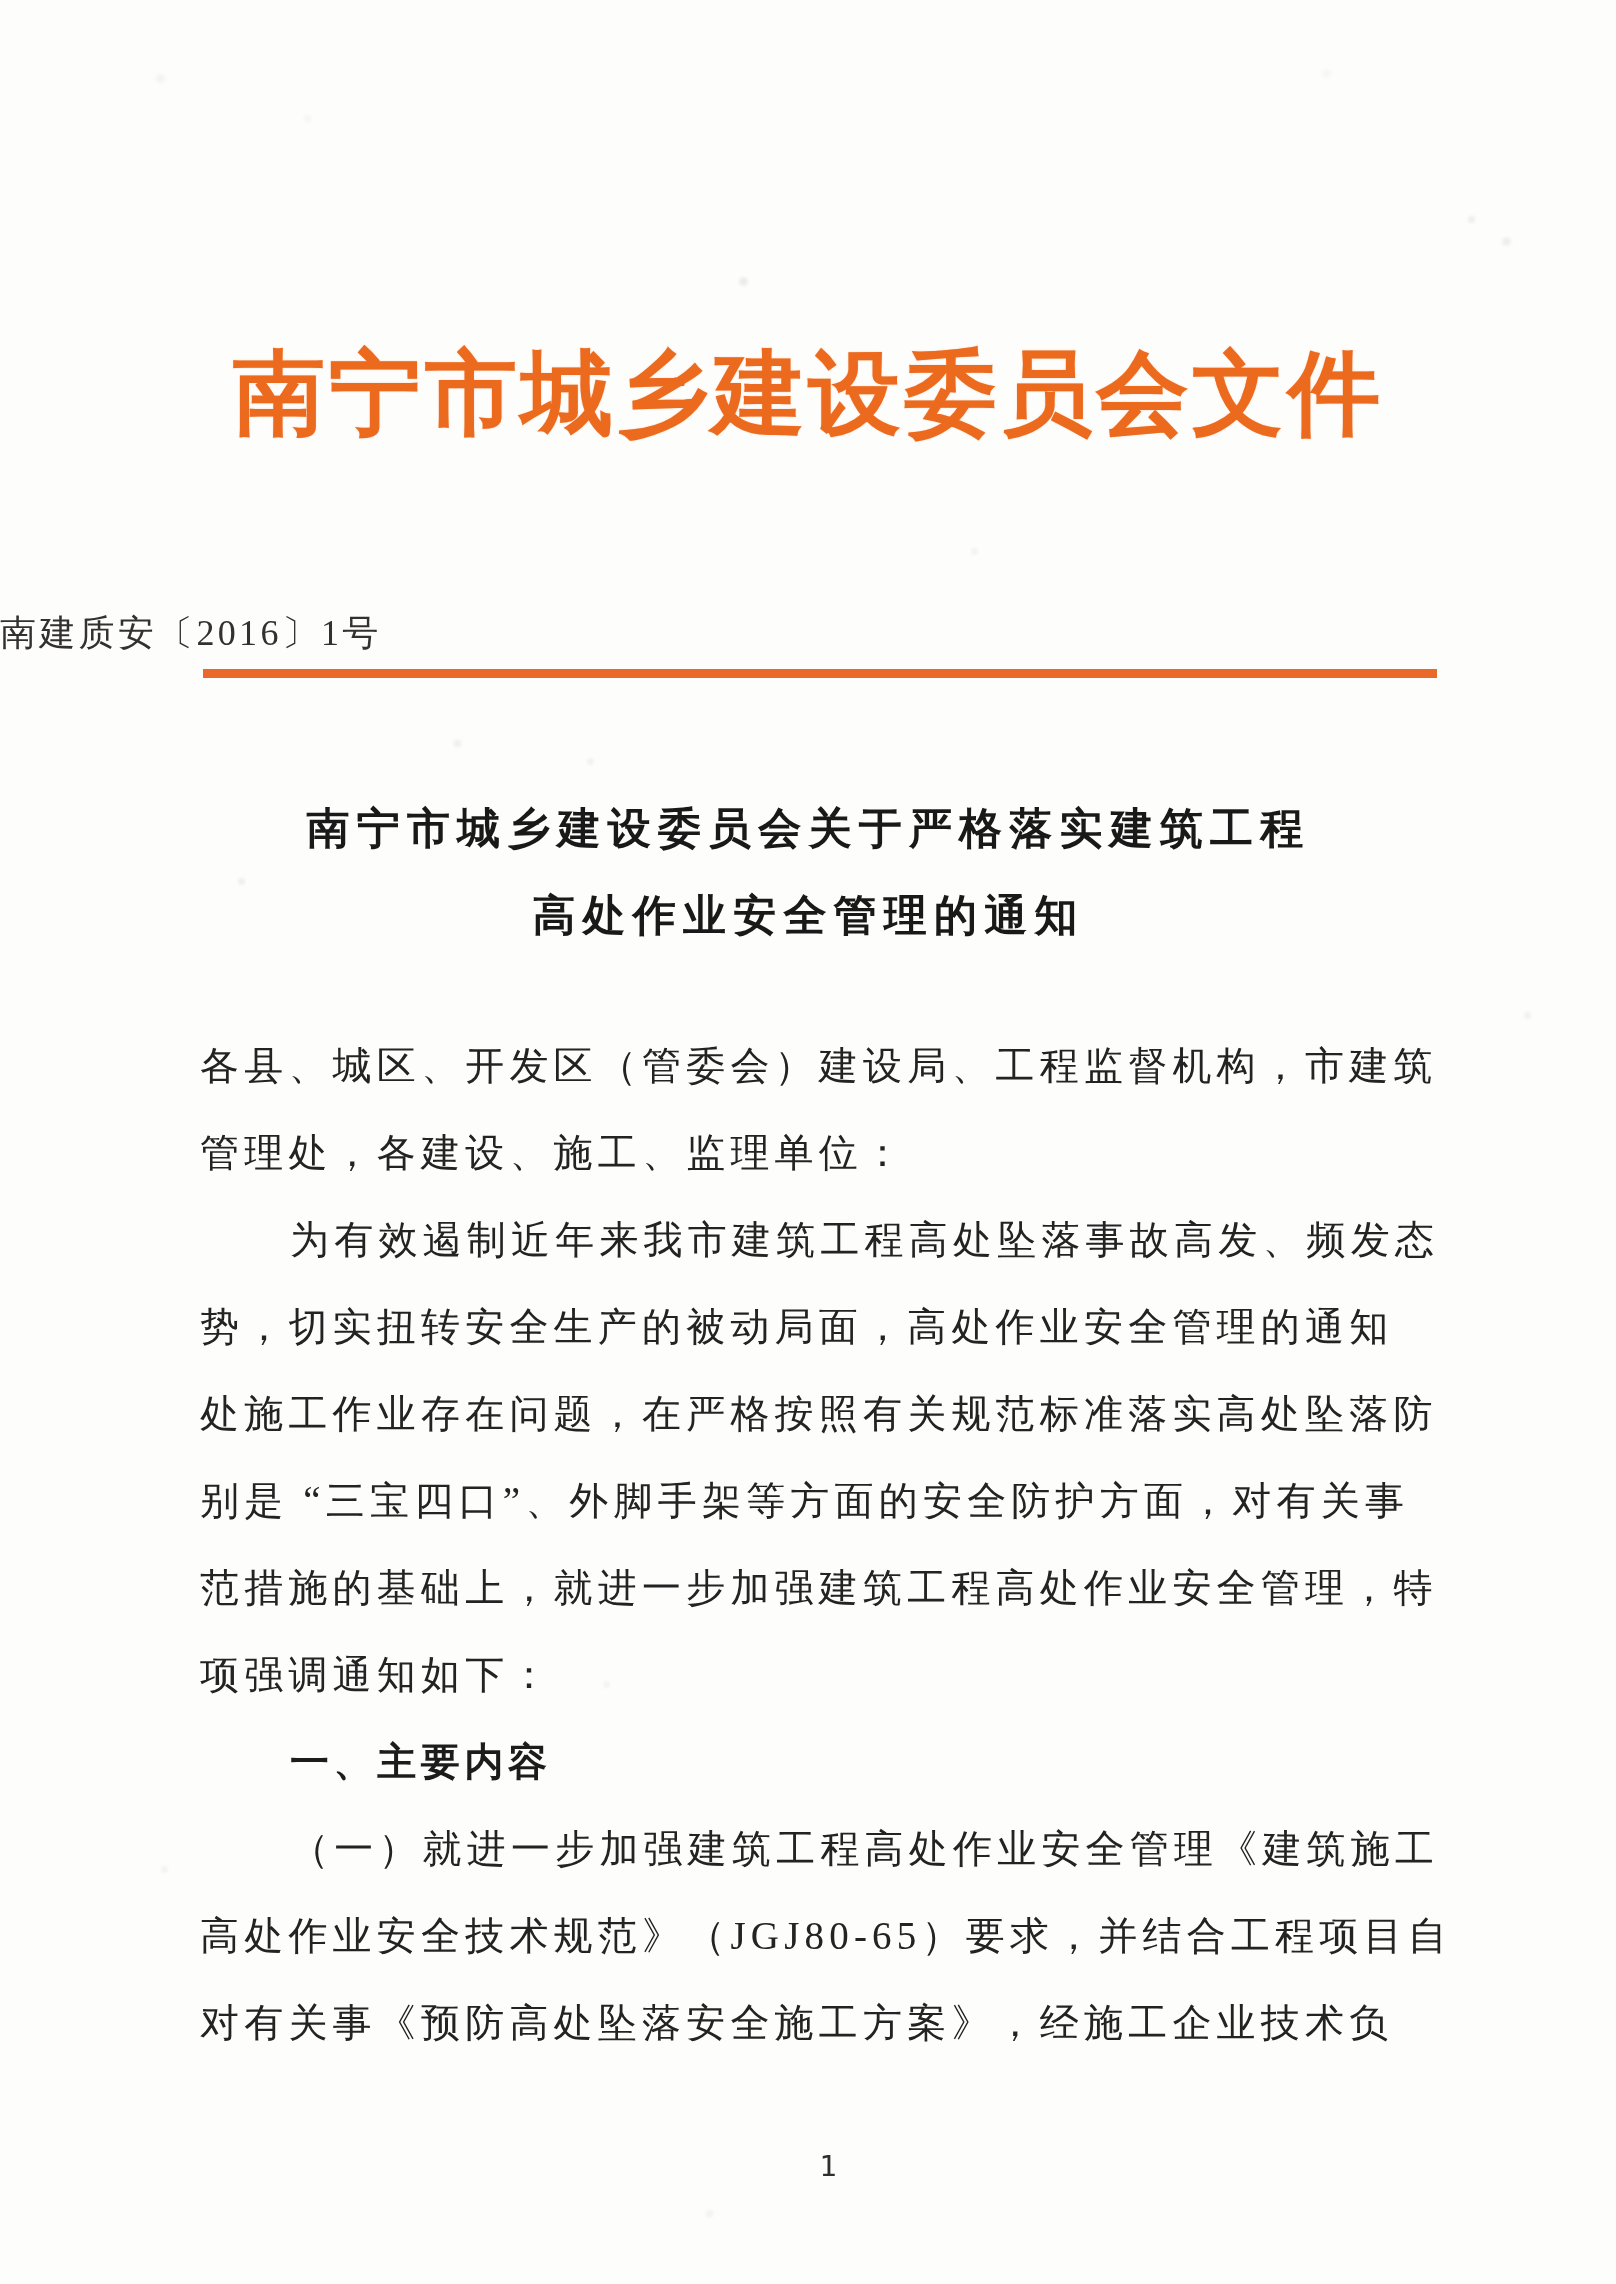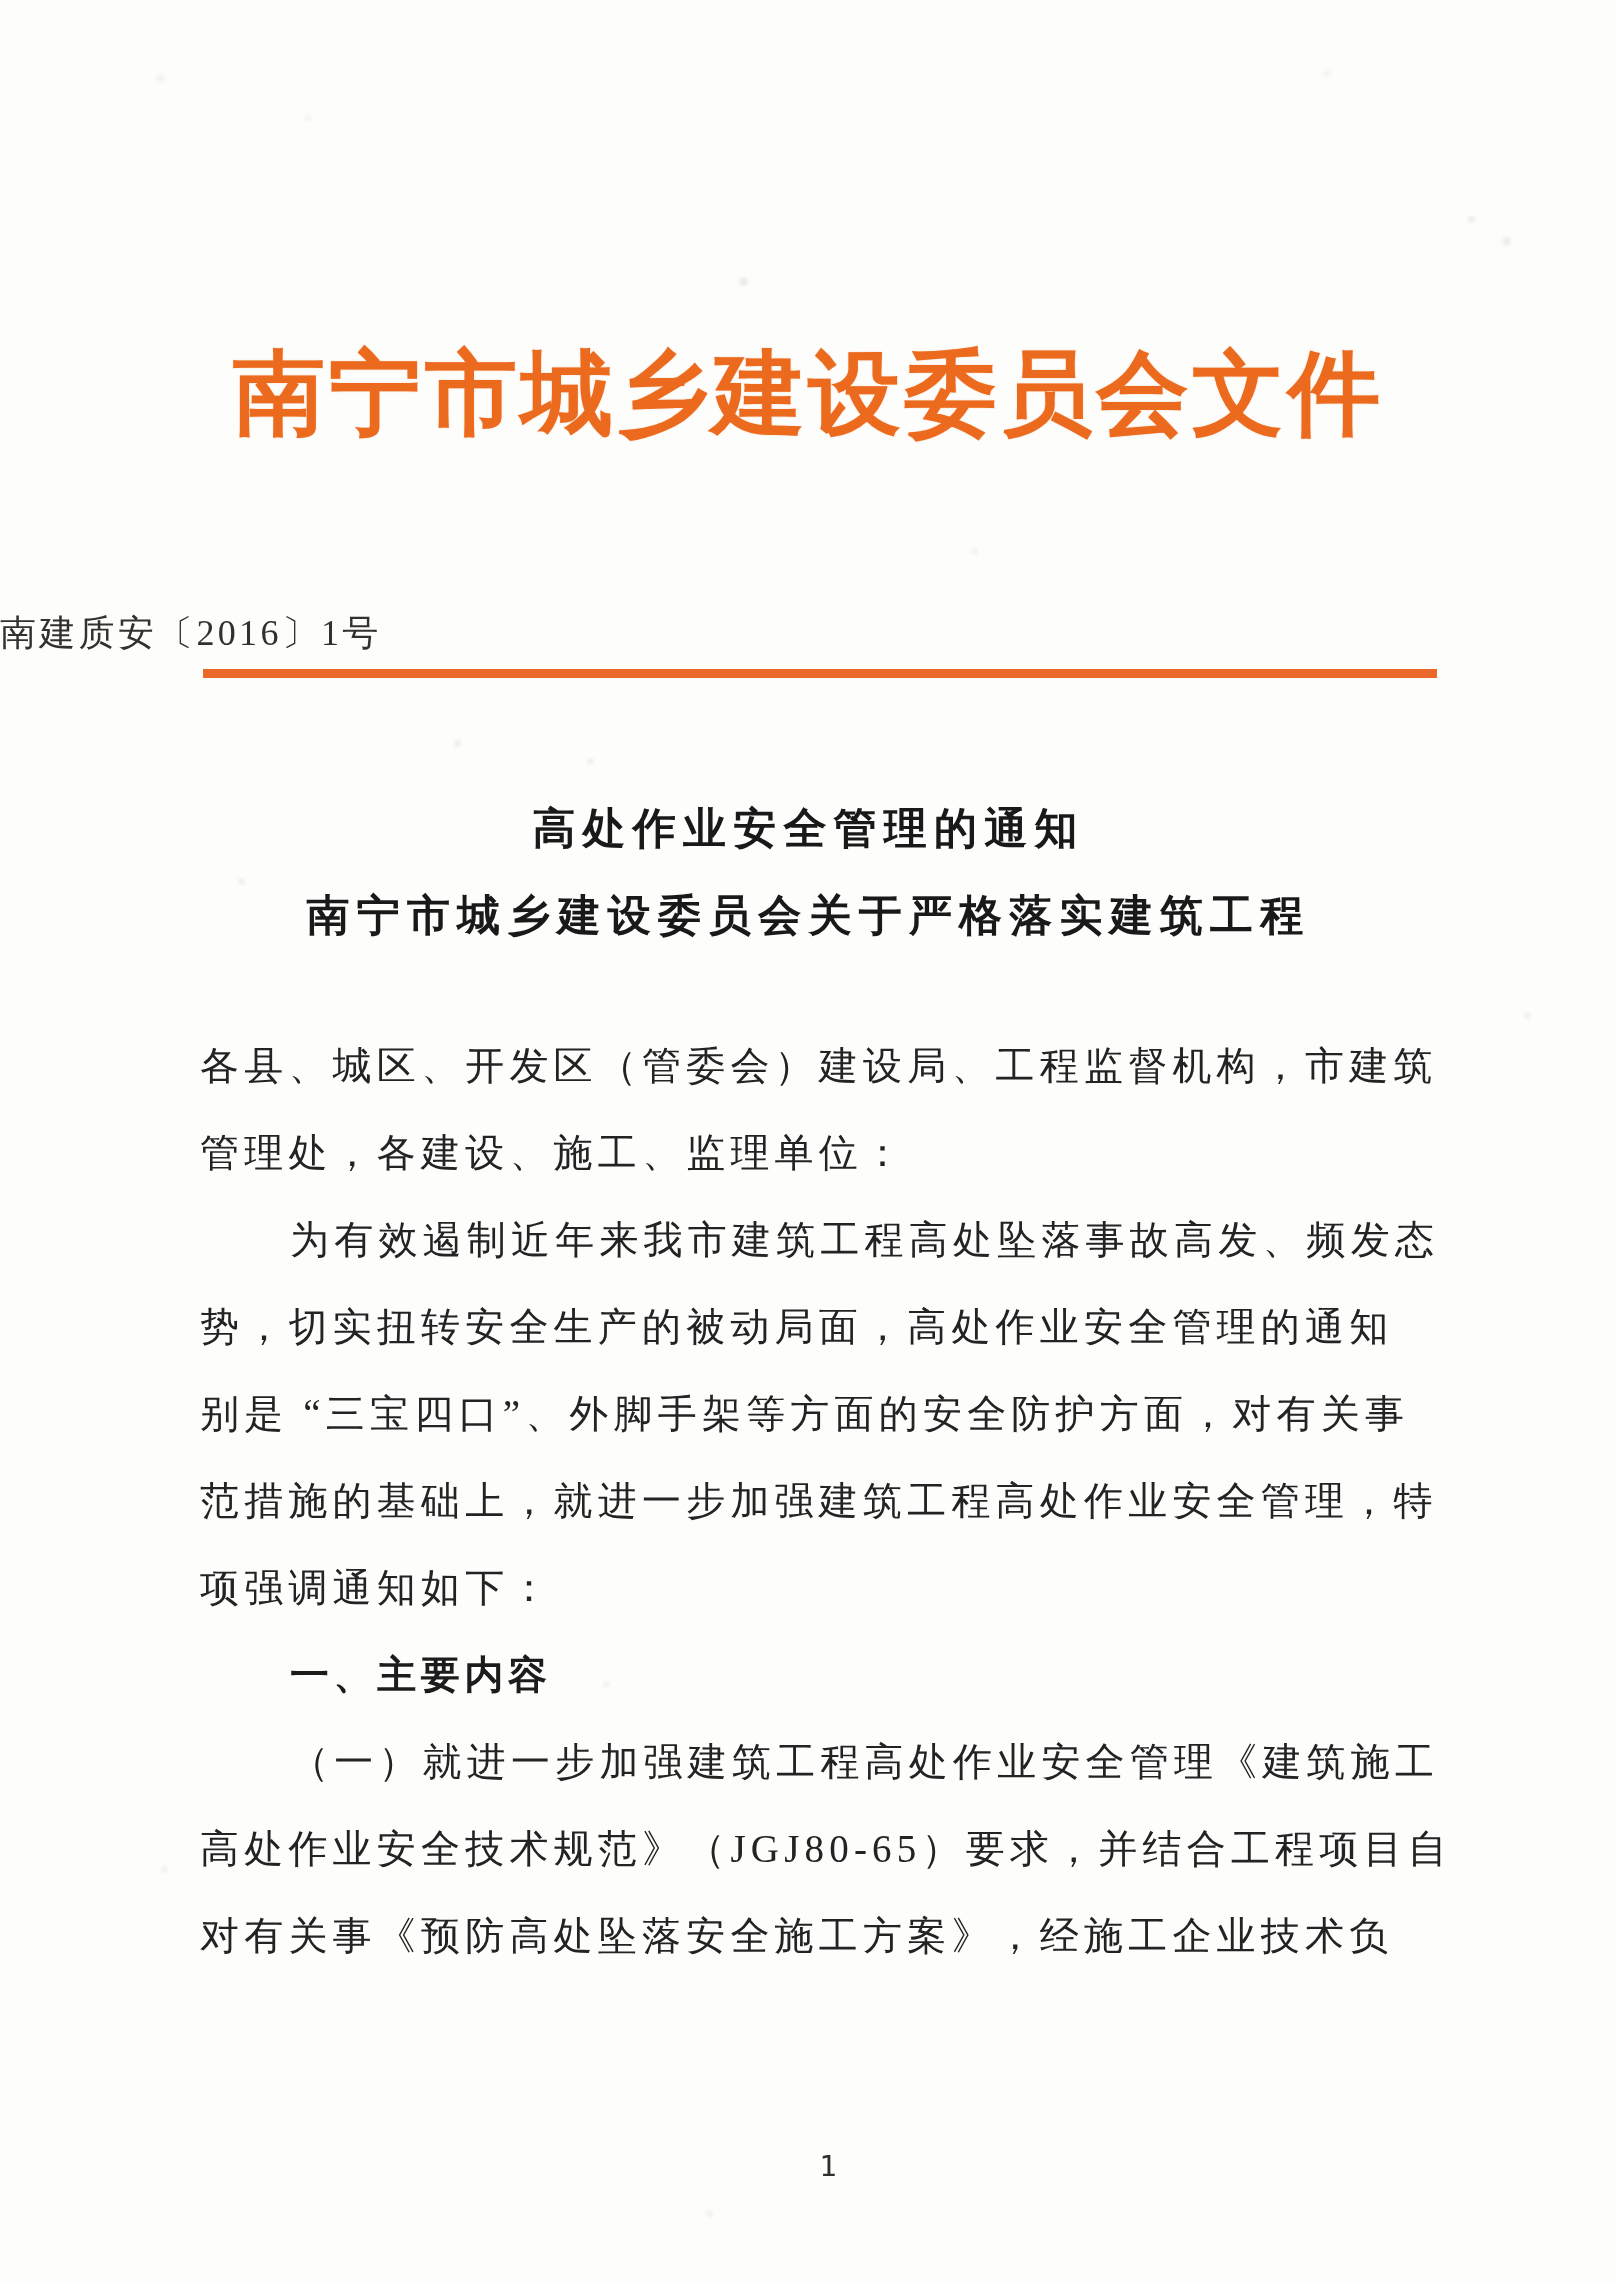--- a/index.html
+++ b/index.html
@@ -118,29 +118,30 @@
 <div class="page">
   <div class="speckles"></div>
 
   <h1 class="agency-title">南宁市城乡建设委员会文件</h1>
 
   <div class="doc-number">南建质安〔2016〕1号</div>
 
   <div class="red-rule"></div>
 
   <div class="doc-title">
+    <div class="doc-title-line">南宁市城乡建设委员会关于严格落实建筑工程</div>
     <div class="doc-title-line">高处作业安全管理的通知</div>
-    <div class="doc-title-line">南宁市城乡建设委员会关于严格落实建筑工程</div>
   </div>
 
   <div class="body-block">
     <div class="line">各县、城区、开发区（管委会）建设局、工程监督机构，市建筑</div>
     <div class="line">管理处，各建设、施工、监理单位：</div>
     <div class="line indent">为有效遏制近年来我市建筑工程高处坠落事故高发、频发态</div>
     <div class="line">势，切实扭转安全生产的被动局面，高处作业安全管理的通知</div>
+    <div class="line">处施工作业存在问题，在严格按照有关规范标准落实高处坠落防</div>
     <div class="line">别是 “三宝四口”、外脚手架等方面的安全防护方面，对有关事</div>
     <div class="line">范措施的基础上，就进一步加强建筑工程高处作业安全管理，特</div>
     <div class="line">项强调通知如下：</div>
     <div class="line indent heading">一、主要内容</div>
     <div class="line indent">（一）就进一步加强建筑工程高处作业安全管理《建筑施工</div>
     <div class="line">高处作业安全技术规范》（JGJ80-65）要求，并结合工程项目自</div>
     <div class="line">对有关事《预防高处坠落安全施工方案》，经施工企业技术负</div>
   </div>
 
   <div class="page-number">1</div>

